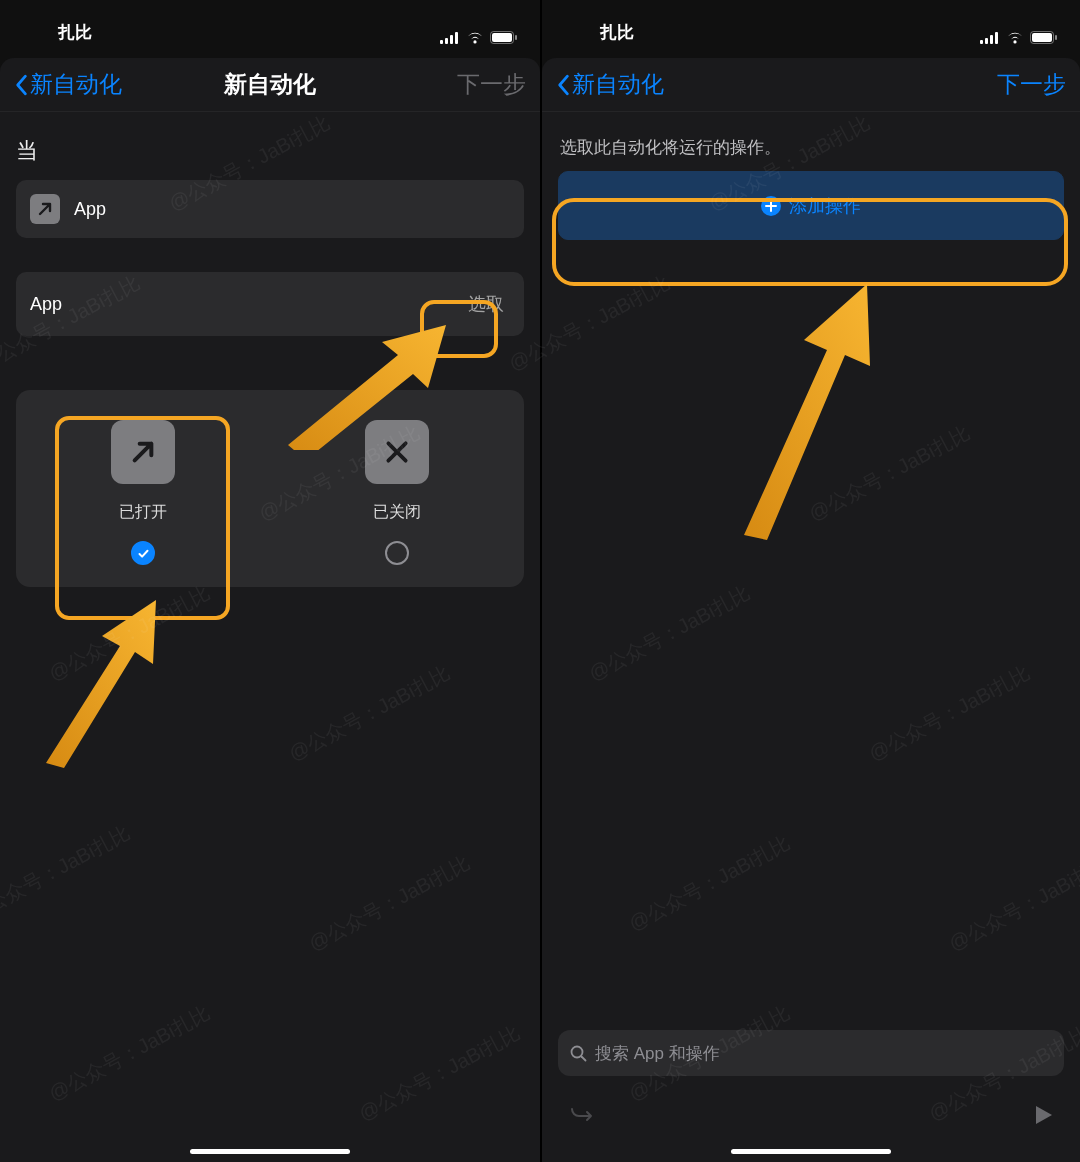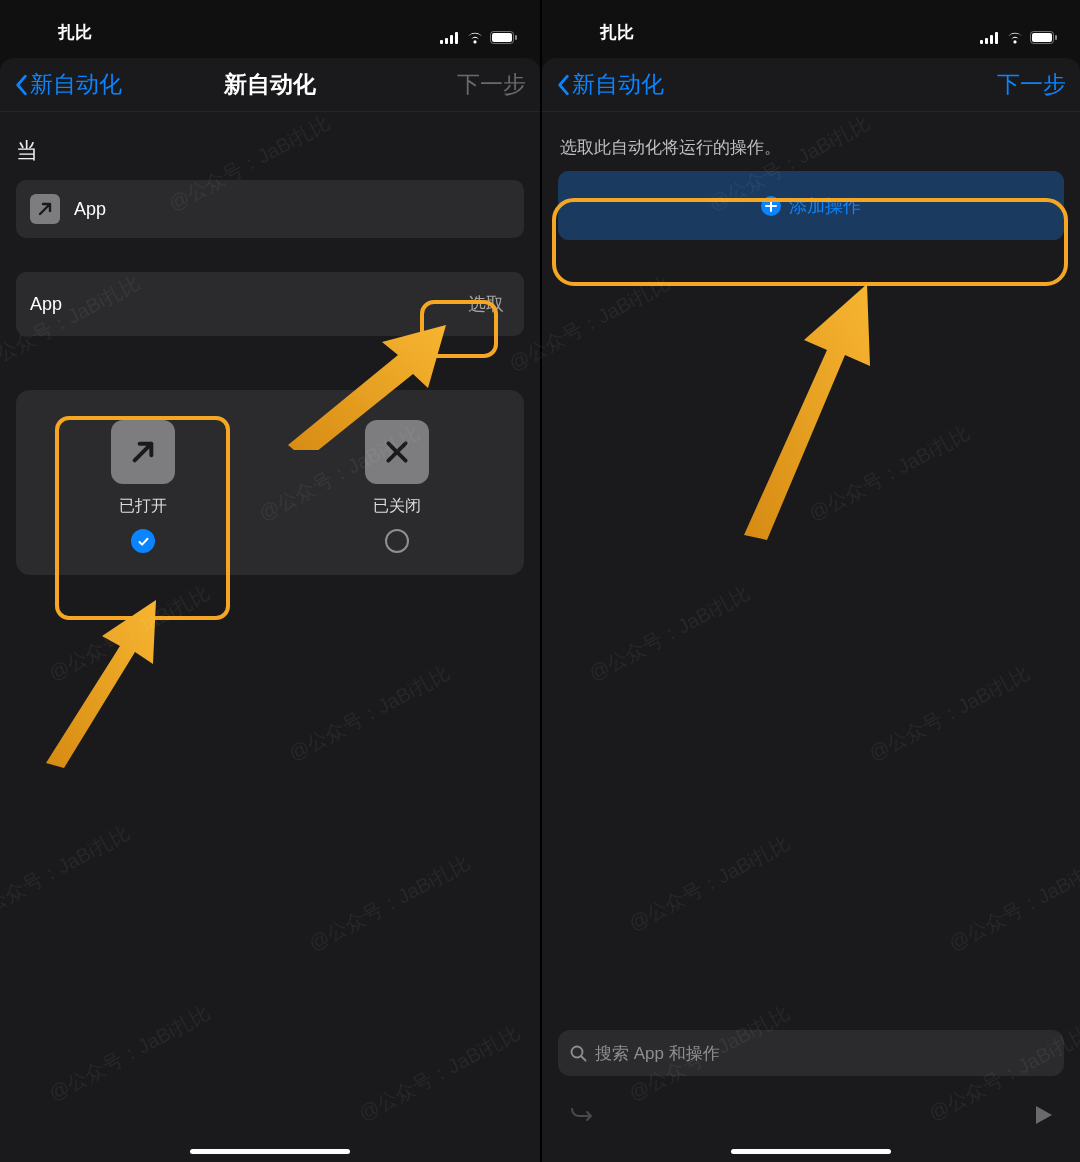--- a/index.html
+++ b/index.html
@@ -92,21 +92,21 @@
     background:#2b2b2d;
     border-radius:14px;
     display:flex;
     padding: 30px 0 22px;
   }
   .option {
     flex:1;
     display:flex;
     flex-direction:column;
     align-items:center;
-    gap:12px;
+    gap:18px;
   }
   .opt-icon {
     width:64px; height:64px; border-radius:12px;
     background:#7d7d80;
     display:flex; align-items:center; justify-content:center;
   }
   .opt-label { font-size:16px; color:#ddd; }
   .radio {
     width:24px; height:24px; border-radius:50%;
     border:2px solid #8e8e93;

